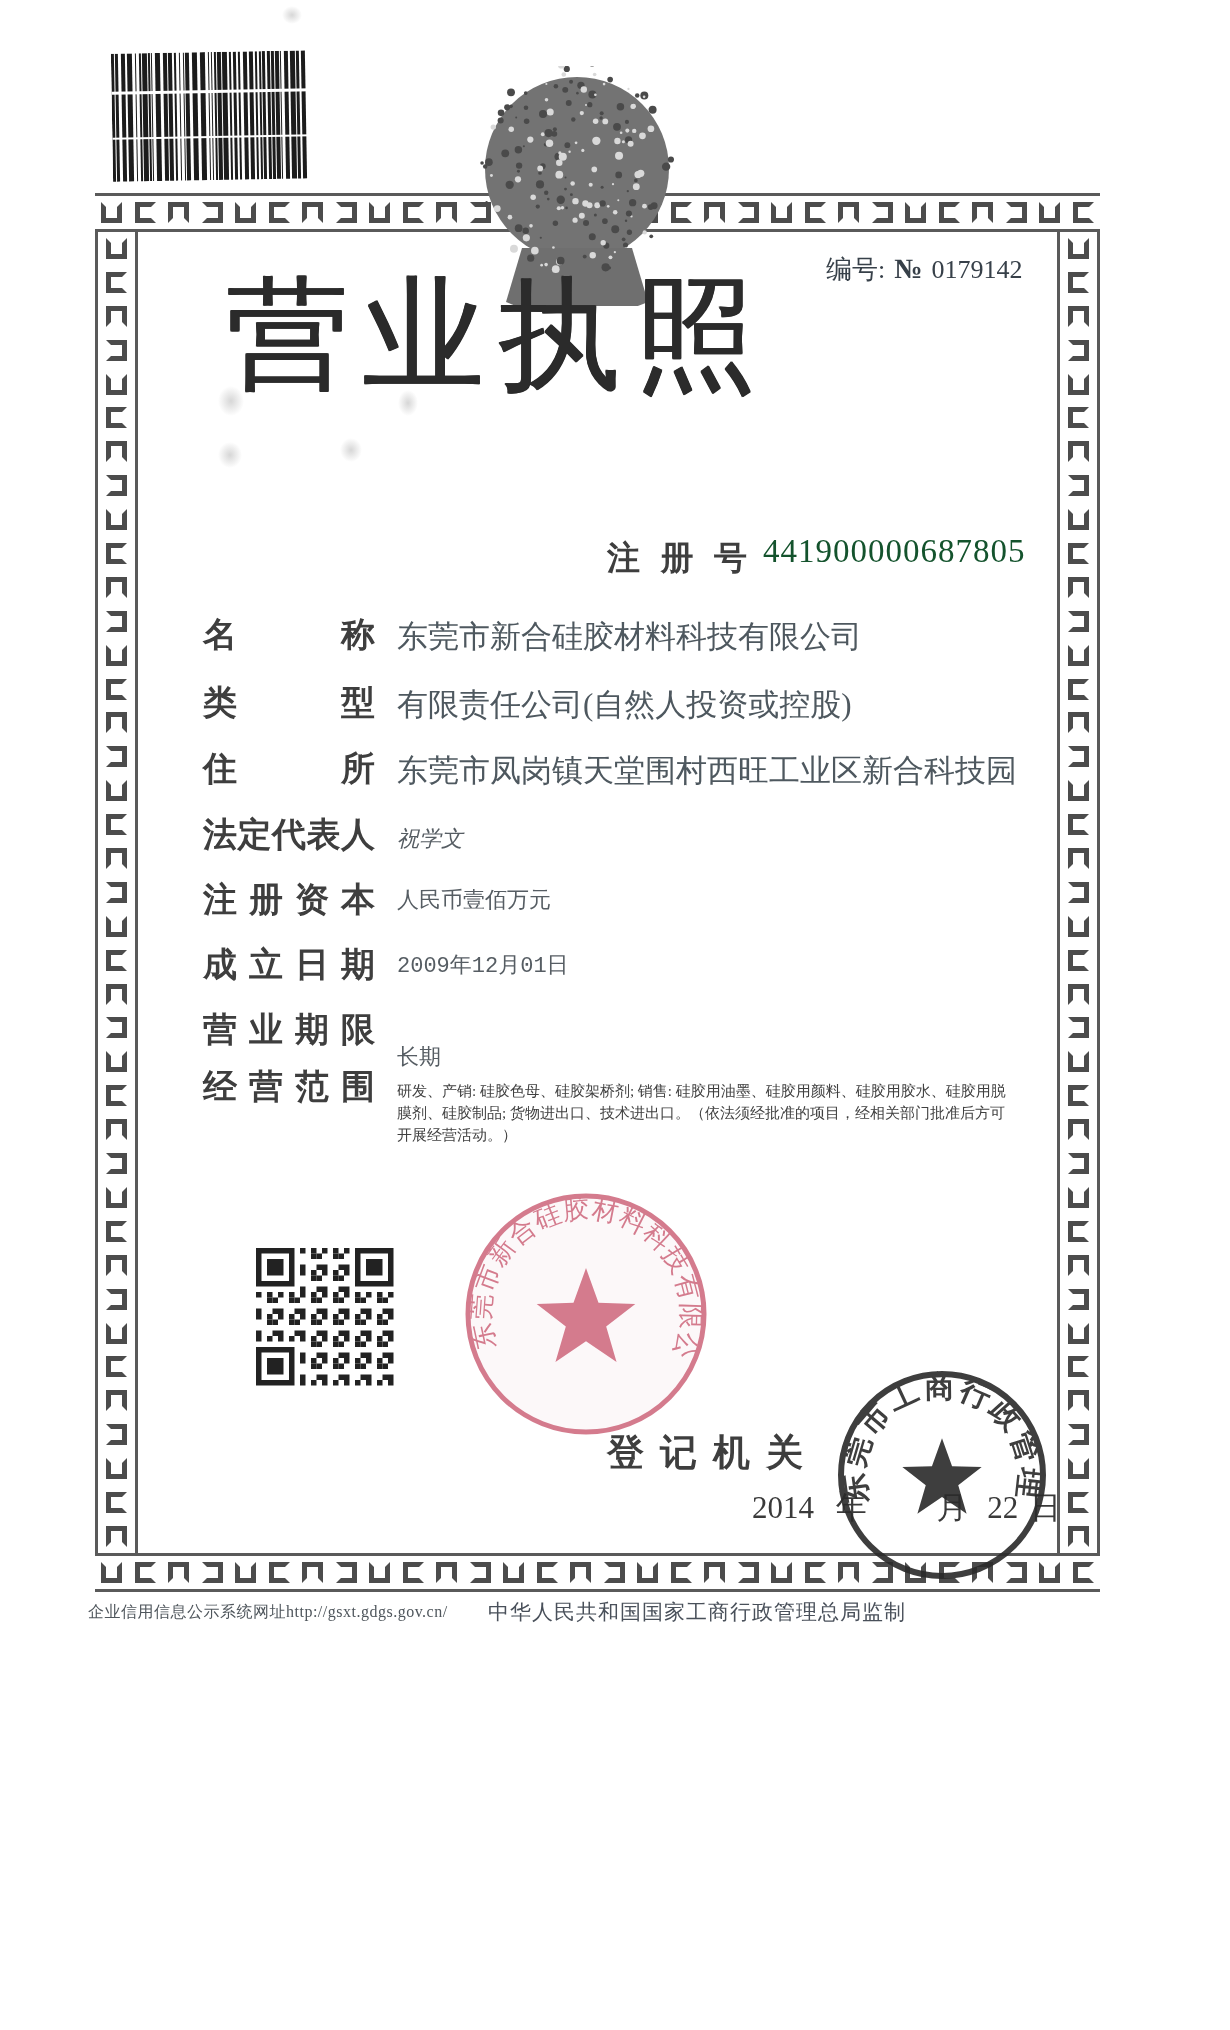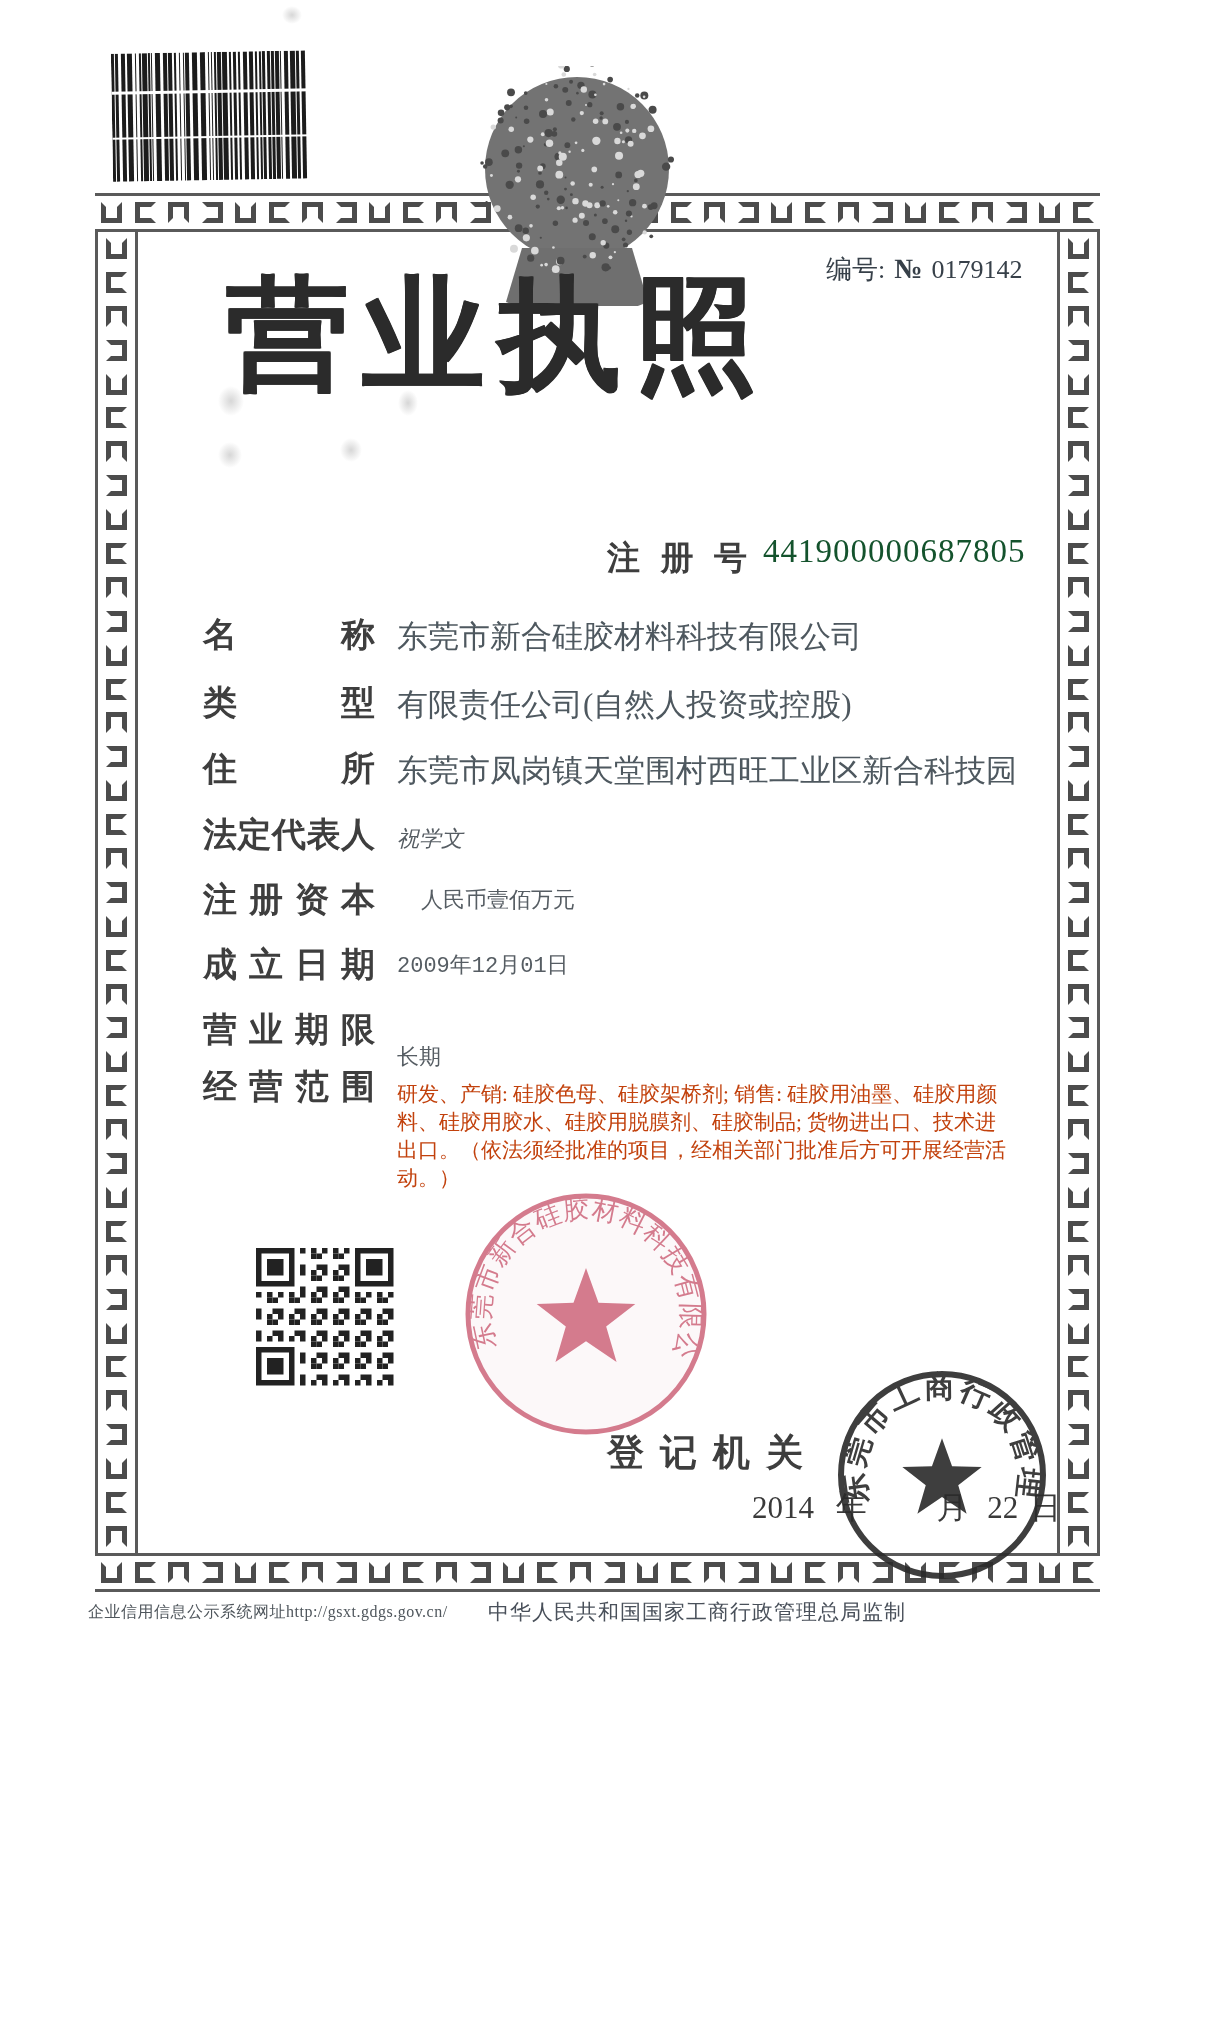--- a/index.html
+++ b/index.html
@@ -7,38 +7,38 @@
         font-family:"Liberation Serif", serif;color:#3e3e3e;}
   .abs{position:absolute;}
 
   
   .strip{position:absolute;display:flex;justify-content:space-between;align-items:center;
          box-sizing:border-box;background:#fff;}
   .strip.horz{border-top:3px solid #5a5a5a;border-bottom:3px solid #5a5a5a;padding:3px 6px;}
   .strip.vert{flex-direction:column;border-left:3px solid #5a5a5a;border-right:3px solid #5a5a5a;padding:6px 3px;}
   .tile{width:21px;height:21px;border:5px solid #4c4c4c;box-sizing:border-box;flex:none;}
 
-  .title{position:absolute;left:226px;top:254px;font-size:122px;font-weight:700;
+  .title{position:absolute;left:226px;top:254px;font-size:122px;font-weight:400;
          letter-spacing:14px;color:#2b2b2b;white-space:nowrap;
          text-shadow:1px 0 0 #2b2b2b,0 1px 0 #2b2b2b,1px 1px 0 #2b2b2b;}
   .serial{position:absolute;left:826px;top:252px;display:flex;gap:9px;align-items:baseline;
           font-size:26px;color:#374049;white-space:nowrap;}
   .serial .no-mark{font-weight:bold;font-size:28px;}
 
   .spread{display:flex;justify-content:space-between;position:absolute;
           font-weight:700;color:#3e3e3e;white-space:nowrap;}
   .f-label{font-size:34px;width:172px;left:203px;}
   .reg-label{font-size:33px;width:140px;left:607px;top:536px;}
   .registrar{font-size:37px;width:196px;left:607px;top:1428px;}
   .reg-number{position:absolute;left:763px;top:533px;font-size:33px;letter-spacing:1px;color:#14532d;}
 
   .value{position:absolute;left:397px;color:#4e585f;white-space:nowrap;}
   .v-lg{font-size:31px;}
   .v-sm{font-size:22px;color:#565d63;}
-  .v-scope{font-size:21px;line-height:28px;width:612px;white-space:normal;color:#c2410c;}
+  .v-scope{font-size:15px;line-height:22px;width:612px;white-space:normal;color:#404040;}
 
   .date-line{position:absolute;left:752px;top:1487px;font-size:31px;color:#3a3a3a;white-space:nowrap;}
   .footer-left{position:absolute;left:88px;top:1602px;font-size:16px;color:#4f565c;letter-spacing:.5px;}
   .footer-right{position:absolute;left:488px;top:1598px;font-size:21px;color:#49505a;letter-spacing:1px;}
 
   .smudge{position:absolute;background:radial-gradient(closest-side,#9a9a9a,rgba(255,255,255,0));
           opacity:.4;border-radius:50%;}
 </style>
 </head>
 <body>
@@ -462,21 +462,21 @@
       <span>人</span>
     </div>
   <div class="value v-sm" style="top:824px;font-style:italic;">祝学文</div>
 
   <div class="spread f-label" style="top:877px;">
       <span>注</span>
       <span>册</span>
       <span>资</span>
       <span>本</span>
     </div>
-  <div class="value v-sm" style="top:885px;margin-left:24px;">人民币壹佰万元</div>
+  <div class="value v-sm" style="top:885px;">人民币壹佰万元</div>
 
   <div class="spread f-label" style="top:942px;">
       <span>成</span>
       <span>立</span>
       <span>日</span>
       <span>期</span>
     </div>
   <div class="value v-sm" style="top:950px;font-family:Liberation Mono, monospace;">2009年12月01日</div>
 
   <div class="spread f-label" style="top:1007px;">

